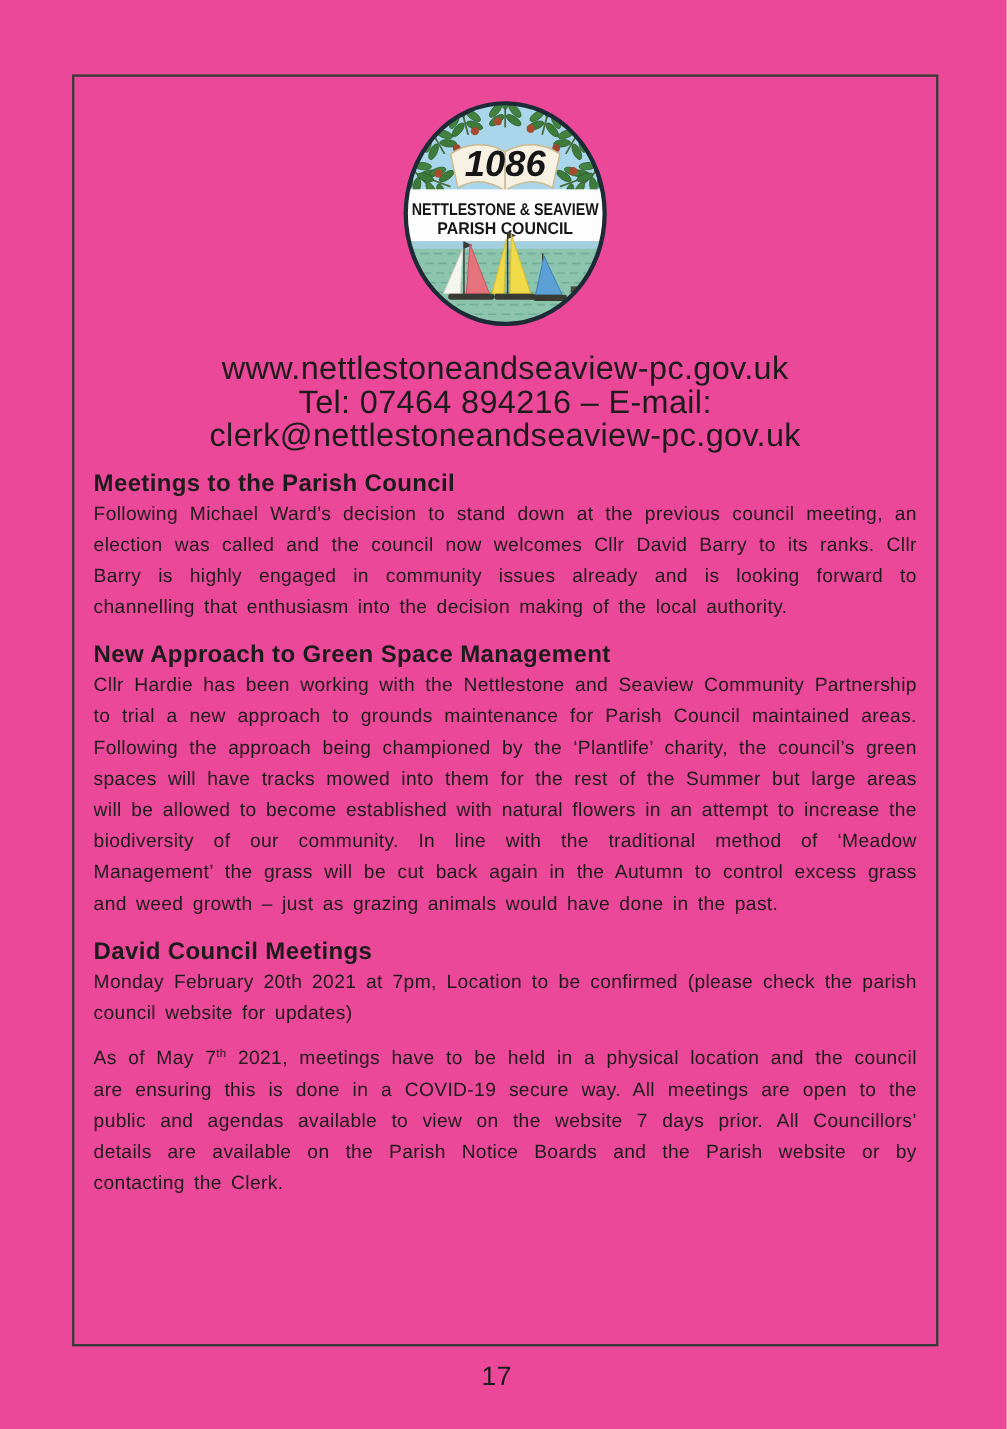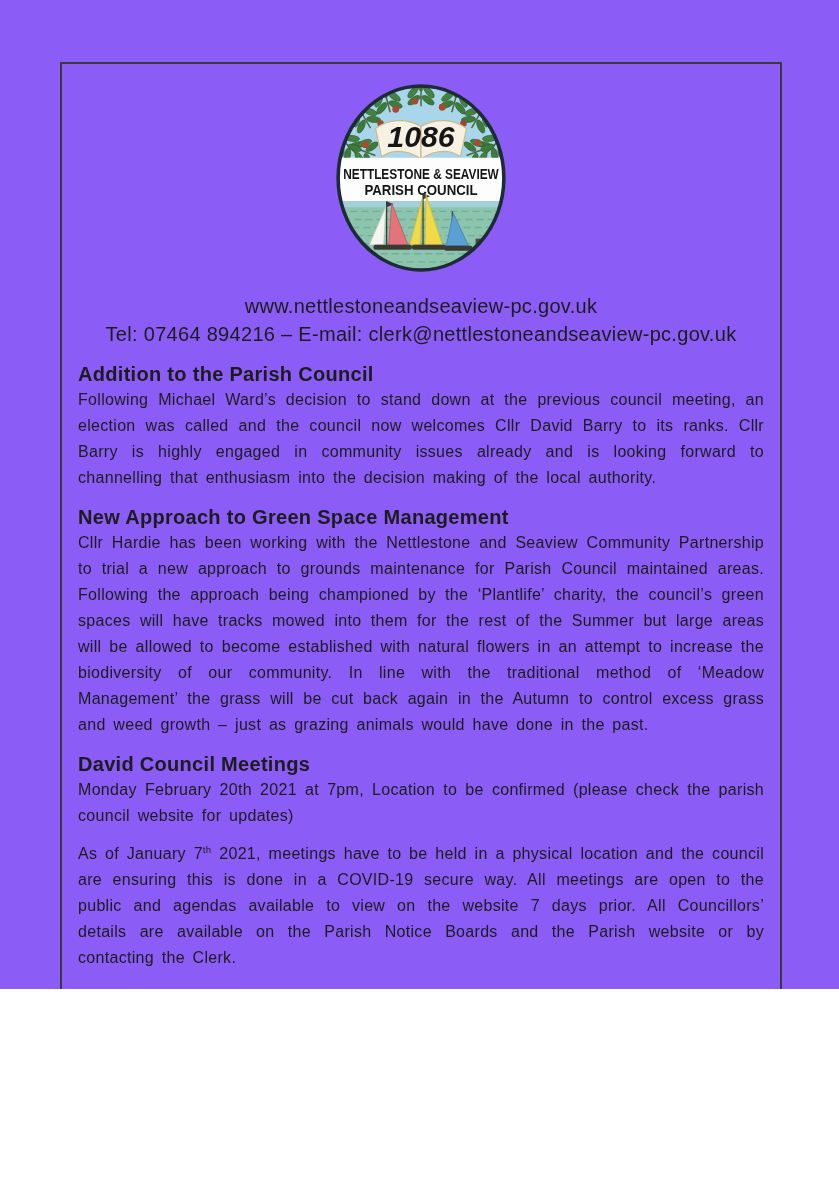--- a/index.html
+++ b/index.html
@@ -1,27 +1,27 @@
 <!DOCTYPE html>
 <html><head>
 <meta charset="utf-8">
 <style>
   html,body { margin:0; padding:0; background:#ffffff; }
   .page {
-    position:relative; width:839px; height:989px; background:#8b5cf6;
+    position:relative; width:839px; height:1191px; background:#ec4899;
     font-family:"Liberation Sans", sans-serif; color:#1c1c1c; overflow:hidden;
   }
   .frame {
     position:absolute; left:60px; top:62px; width:722px; height:1060px;
     border:2px solid #3a3a3a; box-sizing:border-box;
     padding:18px 16px 0 16px; overflow:hidden;
   }
   .logo-wrap { text-align:center; margin-top:0; }
   .contact {
-    text-align:center; font-size:20px; line-height:28px; margin-top:14px;
+    text-align:center; font-size:27px; line-height:28px; margin-top:14px;
     letter-spacing:0.3px;
   }
   .contact .email { color:#1c1c1c; cursor:pointer; }
   .section { margin-top:13px; }
   .section h2 {
     font-size:20px; line-height:26px; font-weight:bold; margin:13px 0 0 0;
     letter-spacing:0.3px;
   }
   .section p {
     font-size:16px; line-height:26px; margin:0; text-align:justify;
@@ -119,31 +119,31 @@
         <ellipse cx="85" cy="95" rx="82" ry="91" fill="none" stroke="#1c2b35" stroke-width="3.5"></ellipse>
       </svg>
     </div>
 
     <div class="contact">
       <div>www.nettlestoneandseaview-pc.gov.uk</div>
       <div><span>Tel: 07464 894216 – E-mail: </span><span class="email">clerk@nettlestoneandseaview-pc.gov.uk</span></div>
     </div>
 
     <div class="section">
-      <h2>Addition to the Parish Council</h2>
+      <h2>Meetings to the Parish Council</h2>
       <p>Following Michael Ward’s decision to stand down at the previous council meeting, an election was called and the council now welcomes Cllr David Barry to its ranks. Cllr Barry is highly engaged in community issues already and is looking forward to channelling that enthusiasm into the decision making of the local authority.</p>
     </div>
 
     <div class="section">
       <h2>New Approach to Green Space Management</h2>
       <p>Cllr Hardie has been working with the Nettlestone and Seaview Community Partnership to trial a new approach to grounds maintenance for Parish Council maintained areas. Following the approach being championed by the ‘Plantlife’ charity, the council’s green spaces will have tracks mowed into them for the rest of the Summer but large areas will be allowed to become established with natural flowers in an attempt to increase the biodiversity of our community. In line with the traditional method of ‘Meadow Management’ the grass will be cut back again in the Autumn to control excess grass and weed growth – just as grazing animals would have done in the past.</p>
     </div>
 
     <div class="section">
       <h2>David Council Meetings</h2>
       <p>Monday February 20th 2021 at 7pm, Location to be confirmed (please check the parish council website for updates)</p>
-      <p><span>As of January 7</span><sup>th</sup><span> 2021, meetings have to be held in a physical location and the council are ensuring this is done in a COVID-19 secure way. All meetings are open to the public and agendas available to view on the website 7 days prior. All Councillors’ details are available on the Parish Notice Boards and the Parish website or by contacting the Clerk.</span></p>
+      <p><span>As of May 7</span><sup>th</sup><span> 2021, meetings have to be held in a physical location and the council are ensuring this is done in a COVID-19 secure way. All meetings are open to the public and agendas available to view on the website 7 days prior. All Councillors’ details are available on the Parish Notice Boards and the Parish website or by contacting the Clerk.</span></p>
     </div>
 
   </div>
 
   <div class="page-number">17</div>
 </div>
 
 </body></html>

